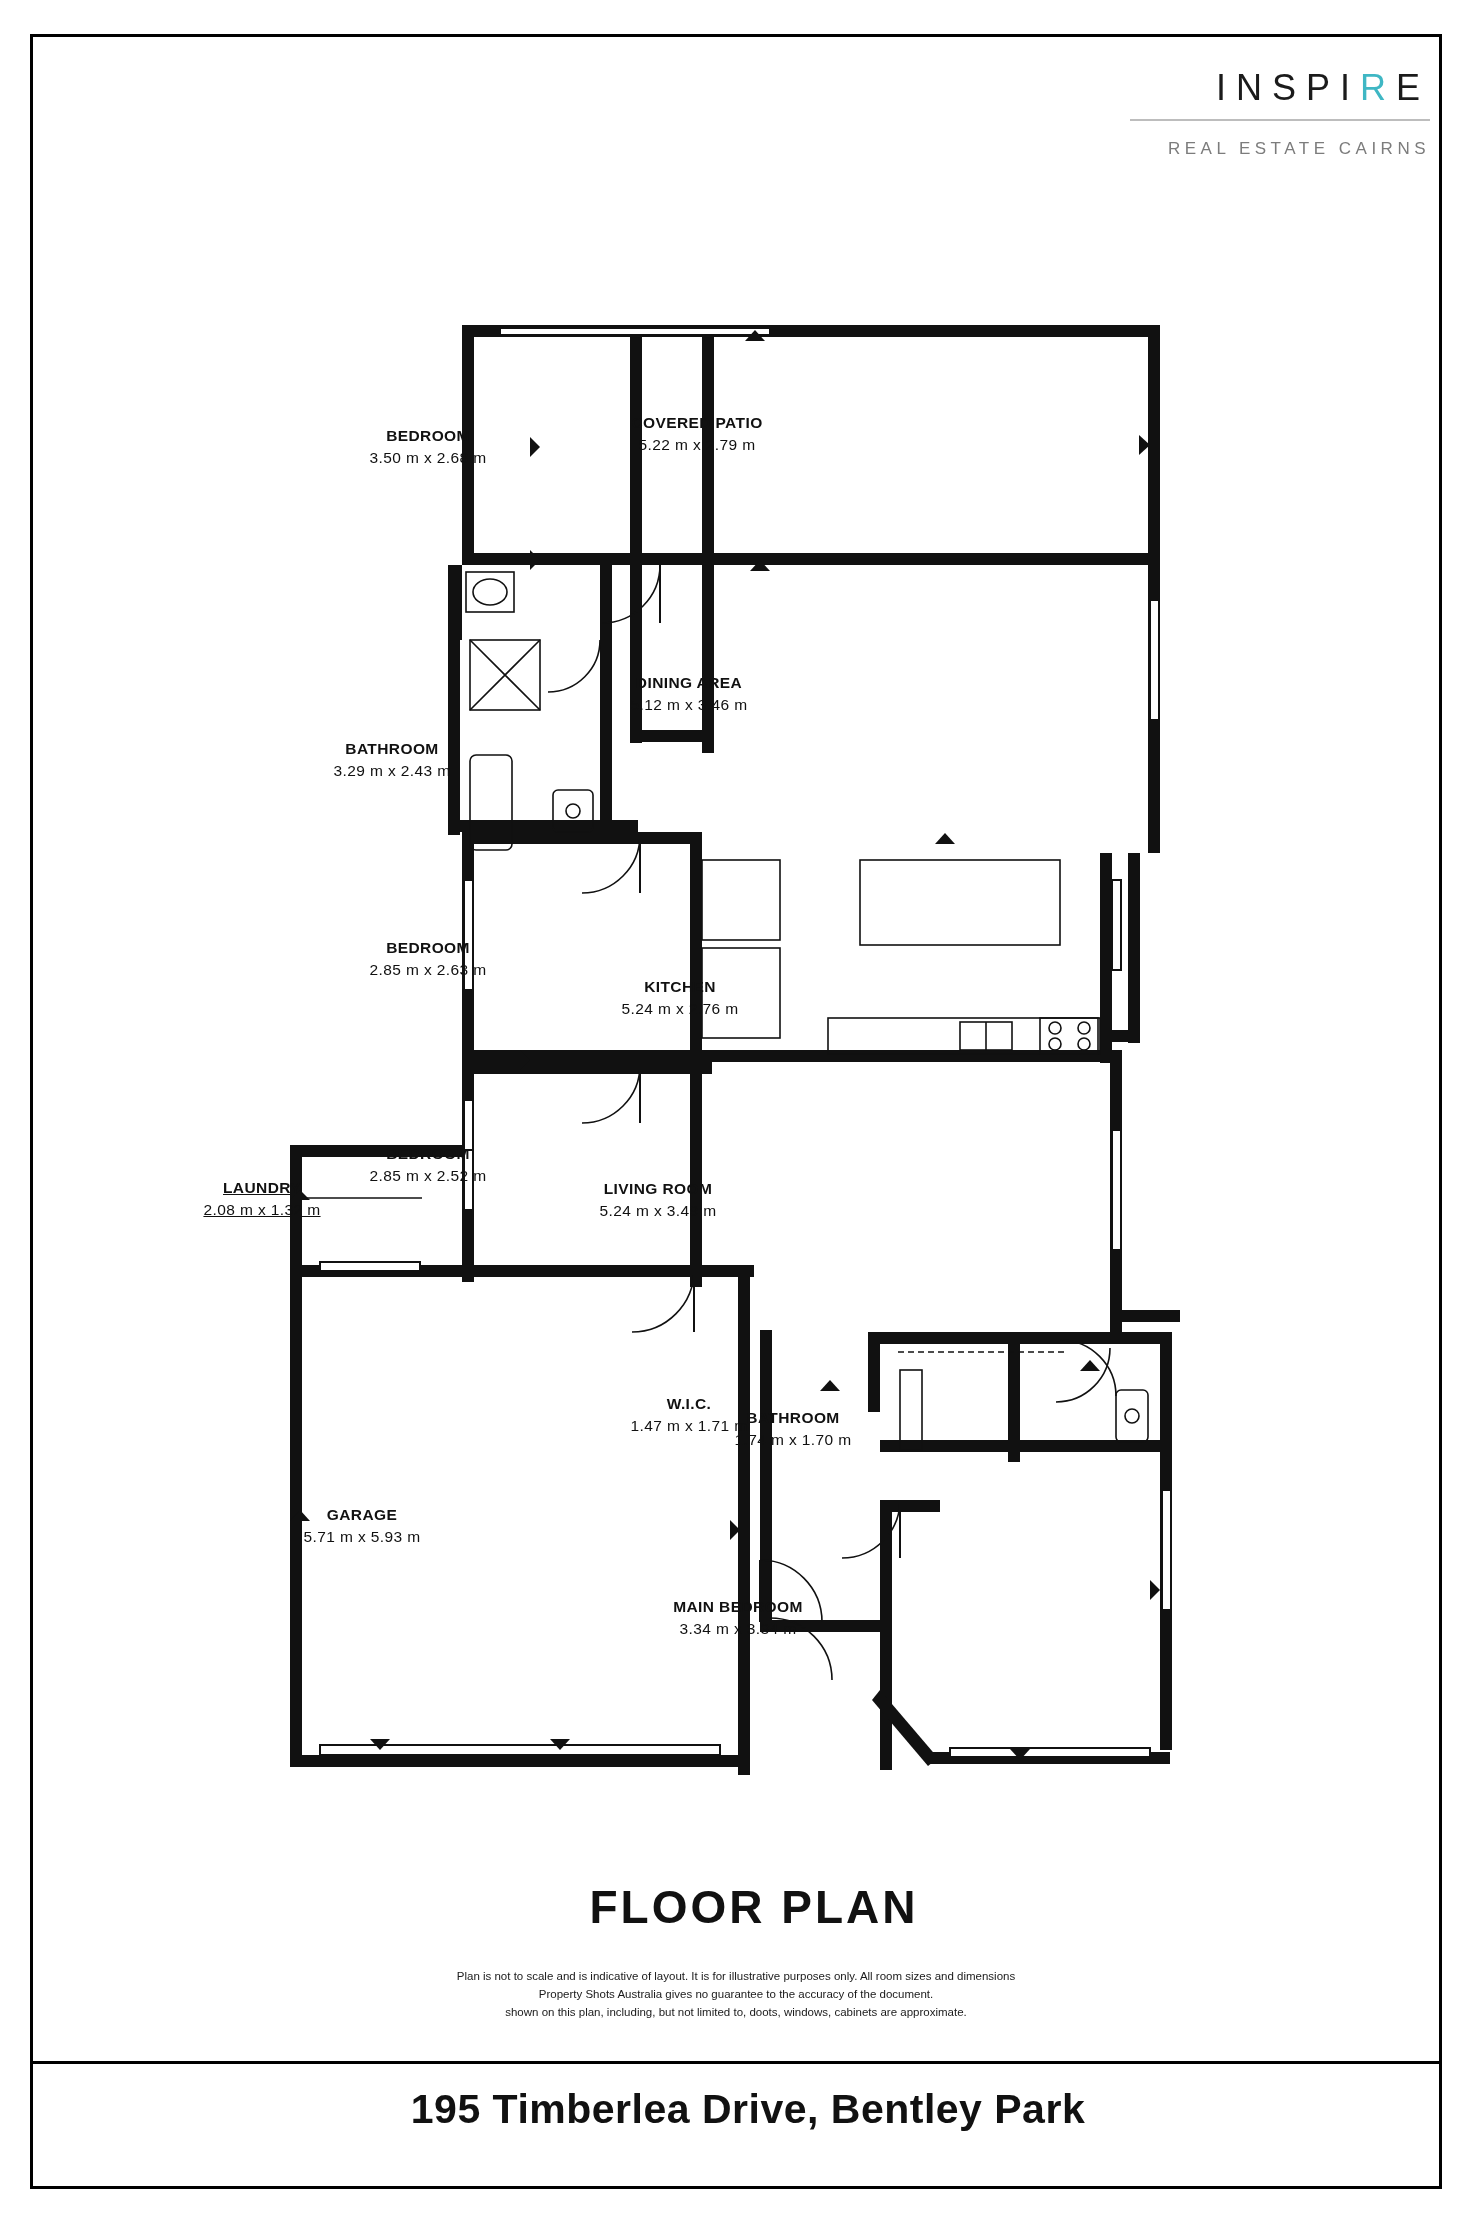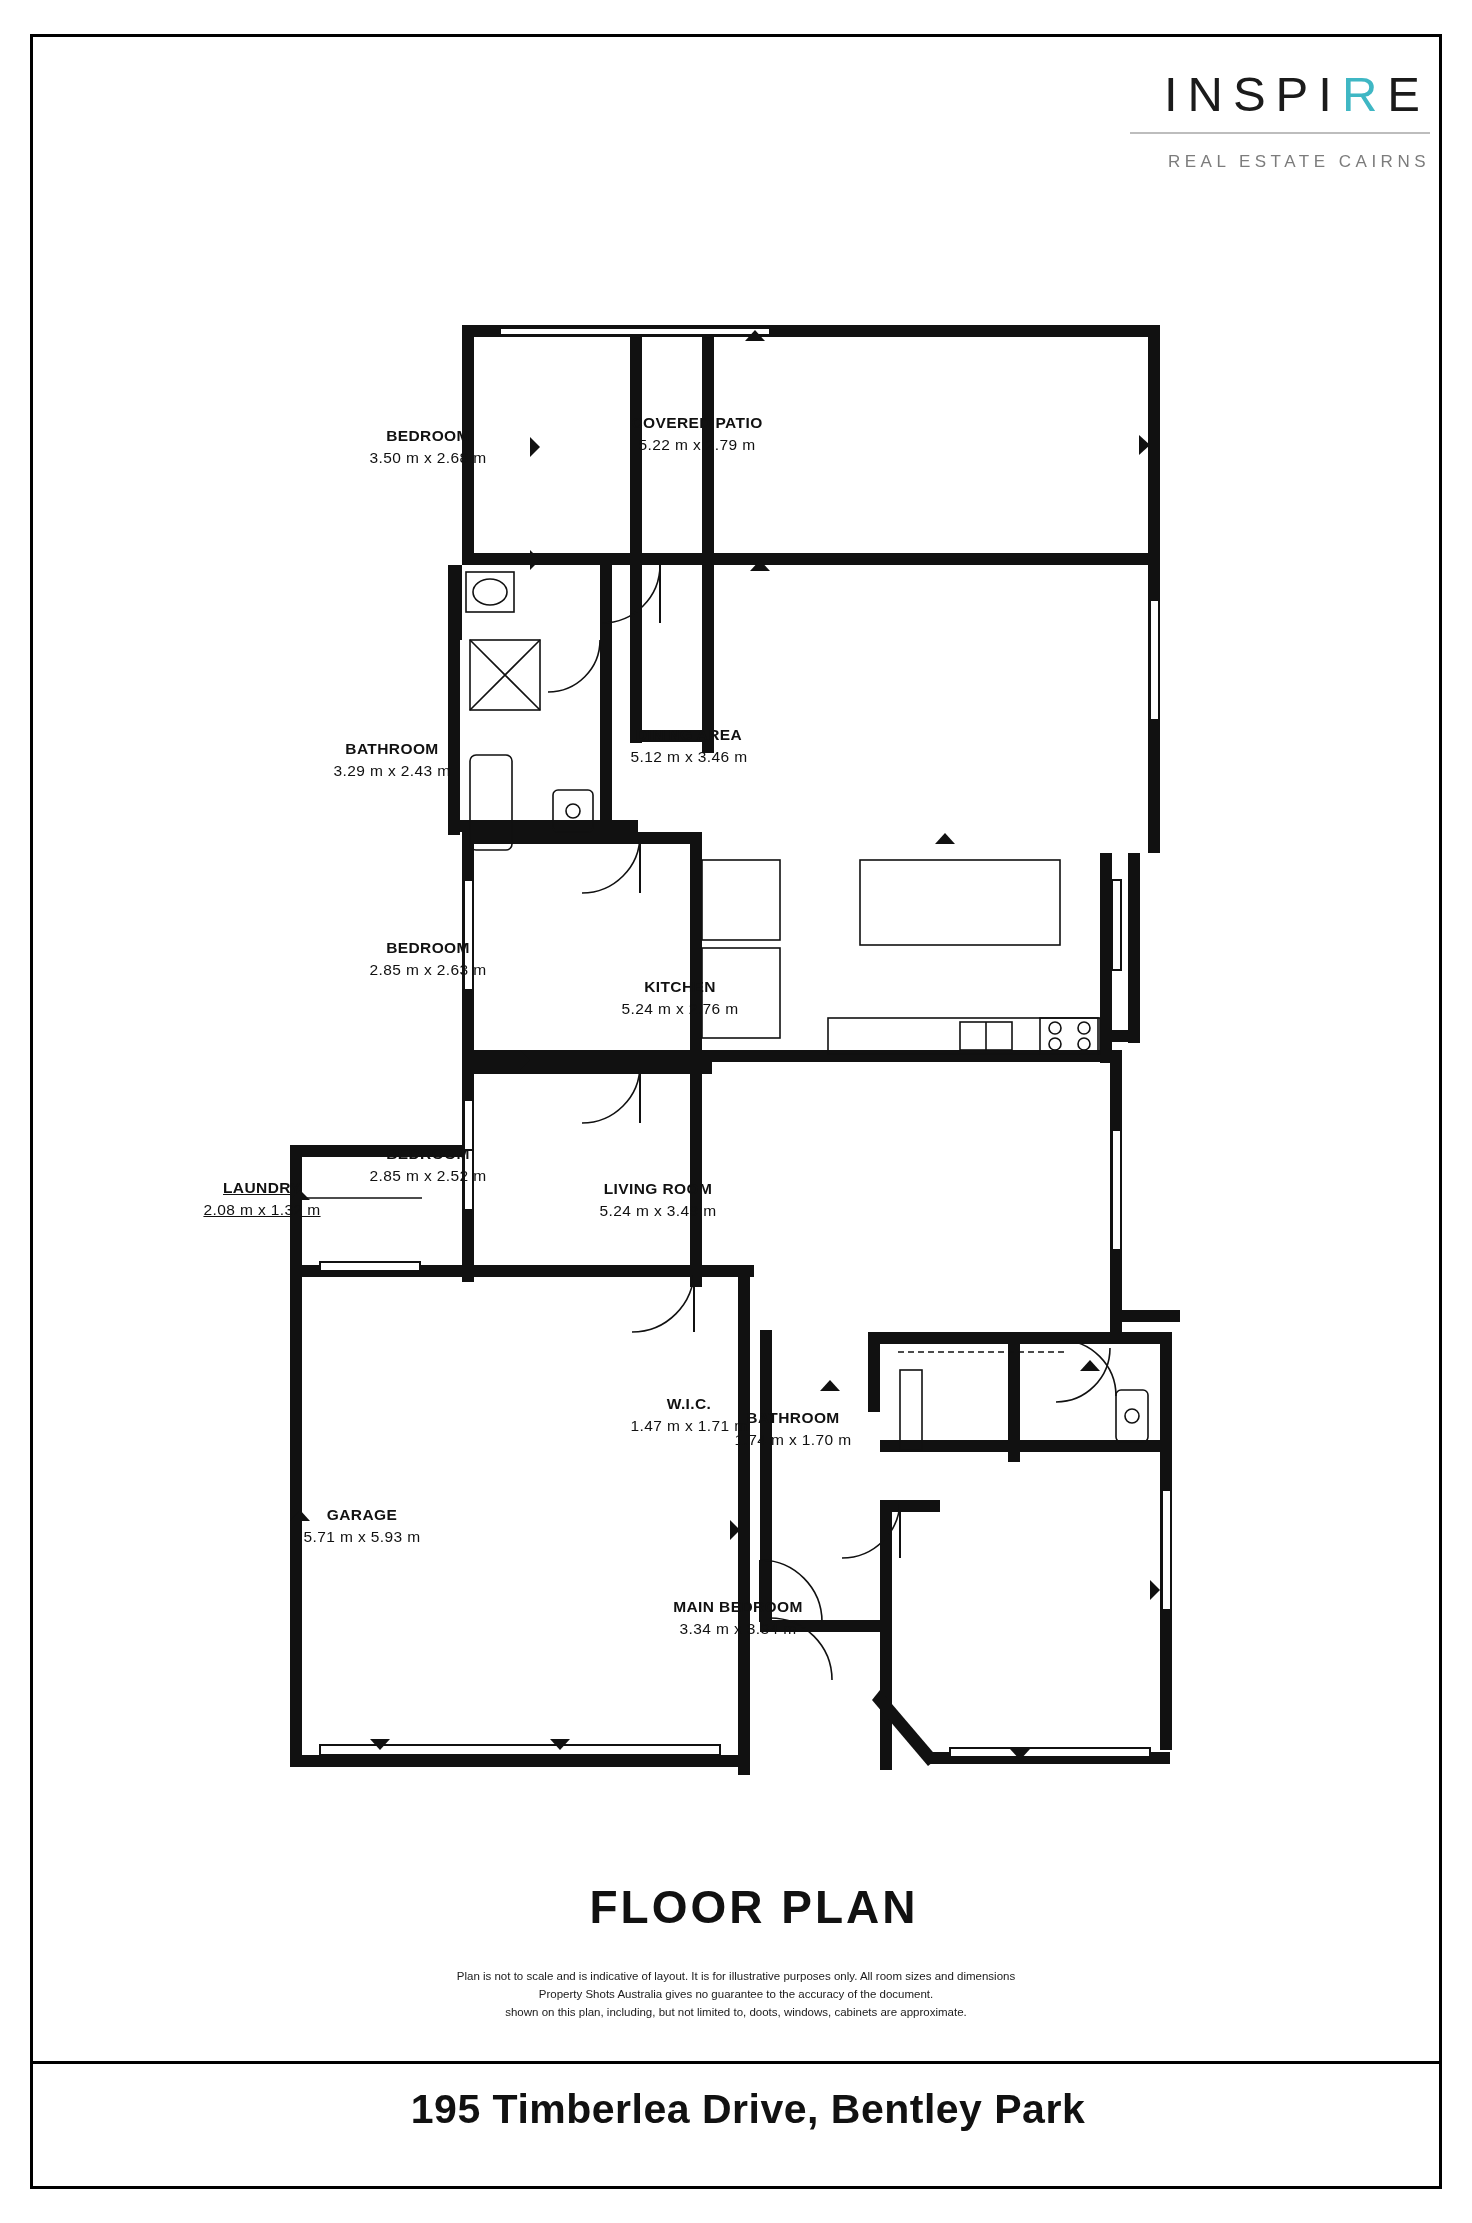--- a/index.html
+++ b/index.html
@@ -1,21 +1,21 @@
 <!DOCTYPE html>
 <html><head>
 <meta charset="utf-8">
 <style>
   html,body{margin:0;padding:0;background:#ffffff;}
   body{font-family:"Liberation Sans",sans-serif;}
   .page{position:relative;width:1472px;height:2223px;background:#ffffff;}
   .frame{position:absolute;left:30px;top:34px;width:1412px;height:2155px;border:3px solid #000;box-sizing:border-box;}
   
   .logo{position:absolute;right:42px;top:70px;text-align:right;}
-  .logo-main{font-size:49px;letter-spacing:10px;color:#1b1b1b;font-weight:400;line-height:1;}
+  .logo-main{font-size:36px;letter-spacing:10px;color:#1b1b1b;font-weight:400;line-height:1;}
   .logo-main .teal{color:#3fb7c4;}
   .logo-rule{width:300px;height:2px;background:#bdbdbd;margin:13px 0 0 auto;}
   .logo-sub{font-size:17px;letter-spacing:4.5px;color:#7c7c7c;margin-top:18px;}
   
   .plan{position:absolute;left:0;top:0;width:1472px;height:2223px;pointer-events:none;}
   .lbl{position:absolute;text-align:center;font-size:15.5px;color:#111;letter-spacing:.4px;line-height:1.45;}
   .lbl .t{font-weight:700;display:block;white-space:nowrap;}
   .lbl .d{display:block;white-space:nowrap;font-weight:400;}
   
   .title{position:absolute;left:0;right:0;top:1880px;text-align:center;font-size:46px;letter-spacing:3px;font-weight:700;color:#111;margin-left:36px;}
@@ -206,21 +206,21 @@
   </svg>
 
   <div class="lbl" style="left:328px;top:425px;width:200px;">
     <span class="t">BEDROOM</span>
     <span class="d">3.50 m x 2.68 m</span>
   </div>
   <div class="lbl" style="left:597px;top:412px;width:200px;">
     <span class="t">COVERED PATIO</span>
     <span class="d">5.22 m x 2.79 m</span>
   </div>
-  <div class="lbl" style="left:589px;top:724px;width:200px;">
+  <div class="lbl" style="left:589px;top:672px;width:200px;">
     <span class="t">DINING AREA</span>
     <span class="d">5.12 m x 3.46 m</span>
   </div>
   <div class="lbl" style="left:292px;top:738px;width:200px;">
     <span class="t">BATHROOM</span>
     <span class="d">3.29 m x 2.43 m</span>
   </div>
   <div class="lbl" style="left:328px;top:937px;width:200px;">
     <span class="t">BEDROOM</span>
     <span class="d">2.85 m x 2.63 m</span>

